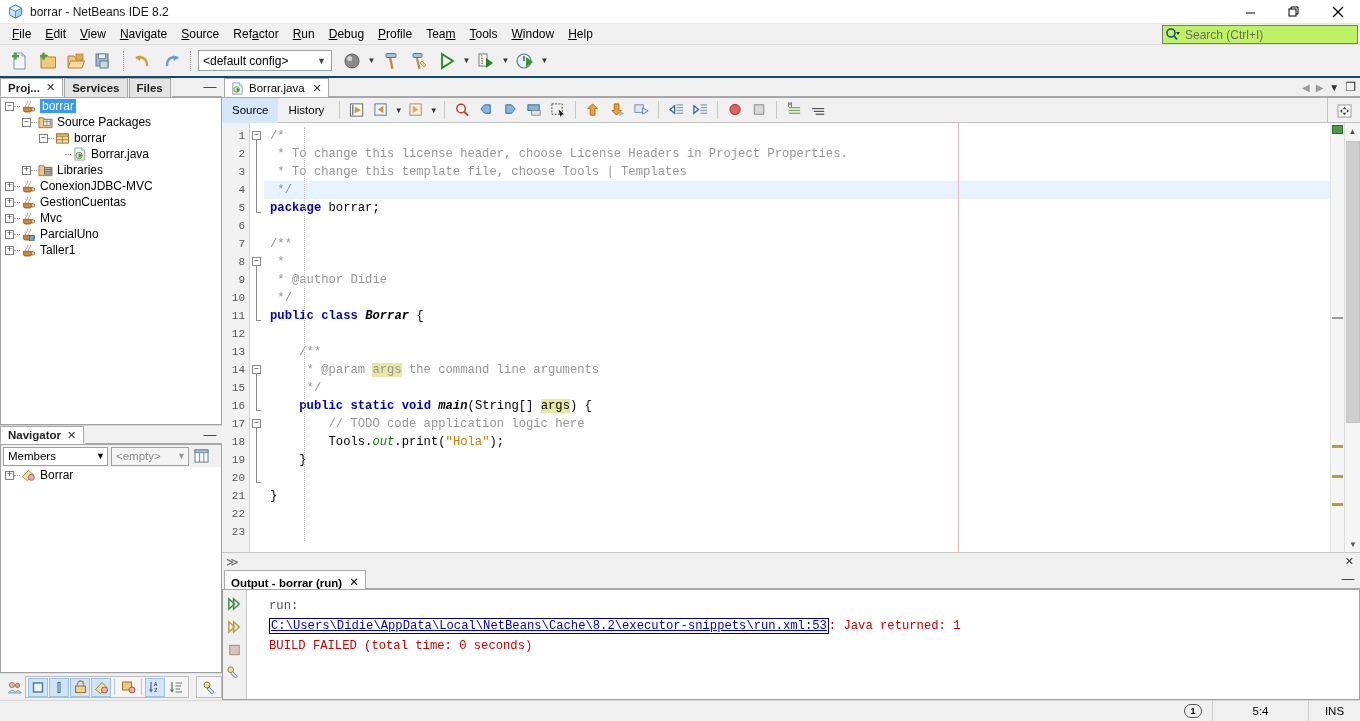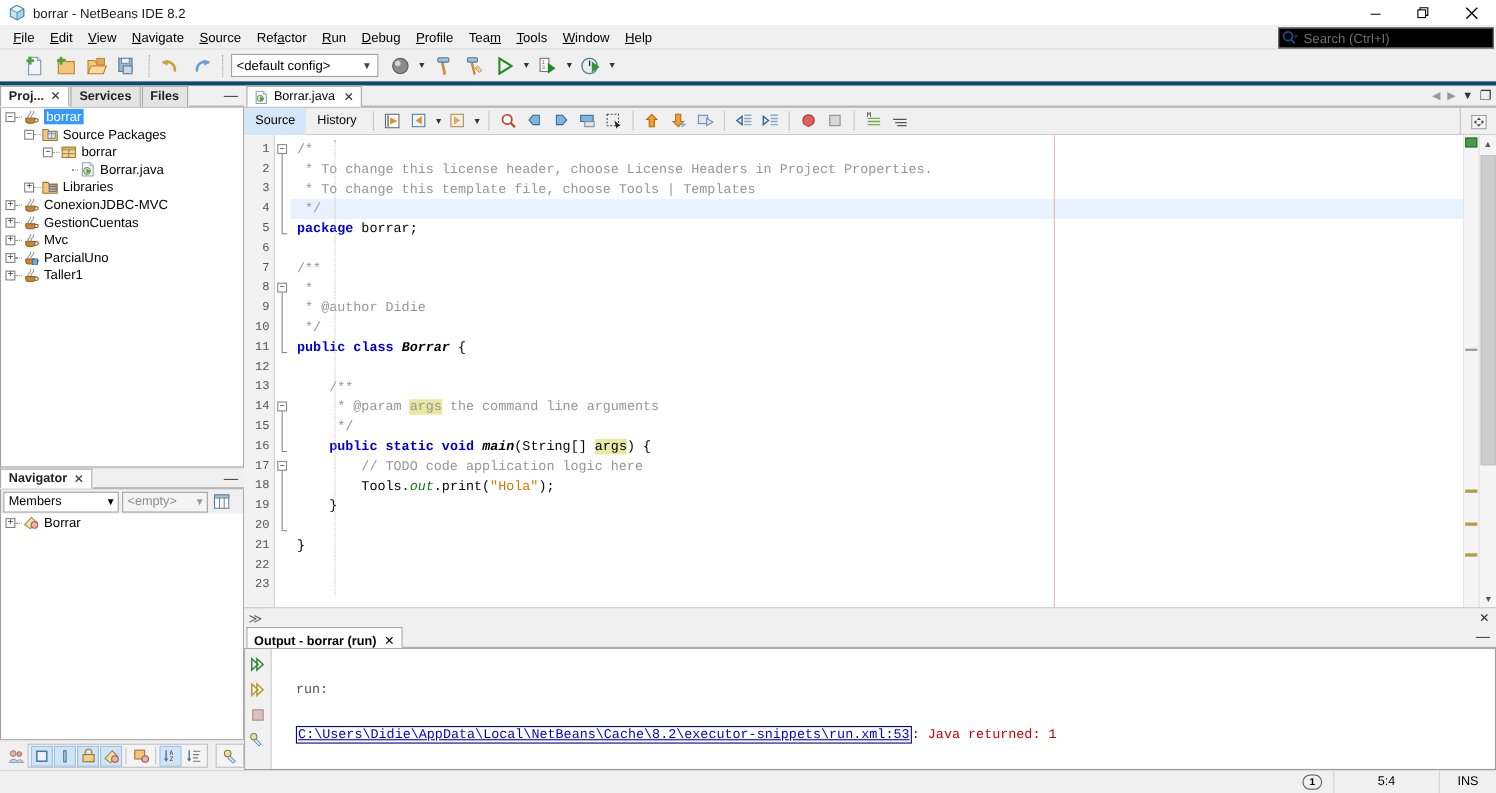--- a/index.html
+++ b/index.html
@@ -31,31 +31,31 @@
   .menubar {
     height: 21px; flex: 0 0 21px; background: #f0f0f0; display: flex; align-items: center;
     padding-left: 5px; border-bottom: 1px solid #dcdcdc; position: relative;
   }
   .menu-item {
     padding: 2px 7px; font-size: 12px; color: #000; cursor: default; line-height: 15px;
   }
   .menu-item u { text-decoration: underline; }
   .search-box {
     position: absolute; right: 2px; top: 1px; width: 196px; height: 19px;
-    border: 1px solid #7a7a7a; background: #000000; display: flex; align-items: center;
+    border: 1px solid #7a7a7a; background: #bef264; display: flex; align-items: center;
     padding-left: 2px;
   }
   .search-box .mag { width: 16px; height: 15px; position: relative; flex: 0 0 16px; }
   .search-box .mag svg { display: block; }
   .search-ph { color: #6d6d6d; font-size: 12px; margin-left: 4px; }
 
   
   .toolbar {
     height: 33px; flex: 0 0 33px; background: #f0f0f0; display: flex; align-items: center;
-    padding-left: 18px; border-bottom: 4px solid #0c4a6e; gap: 0px;
+    padding-left: 6px; border-bottom: 2px solid #0c4a6e; gap: 0px;
   }
   .tbtn { width: 28px; height: 28px; display:flex; align-items:center; justify-content:center; cursor: default; border-radius: 2px;}
   .tsep { width: 1px; height: 20px; border-left: 1px dotted #9a9a9a; margin: 0 5px; }
   .config-select {
     width: 134px; height: 21px; border: 1px solid #a0a0a0; background: #fff;
     display: flex; align-items: center; justify-content: space-between; padding: 0 2px 0 4px;
     font-size: 12px; margin: 0 6px 0 2px;
   }
   .config-select .arrow { color: #444; font-size: 9px; padding-right: 3px;}
   .dropdot { font-size: 8px; color: #333; width: 11px; text-align: center; cursor: default;}
@@ -188,21 +188,21 @@
   .output-wrap { height: 130px; flex: 0 0 130px; display: flex; flex-direction: column; background: #f0f0f0;}
   .out-tabs { height: 20px; flex: 0 0 20px; display: flex; align-items: stretch; background: #f0f0f0; border-bottom: 1px solid #a8a8a8;}
   .otab { display: flex; align-items: flex-end; padding: 0 6px; border: 1px solid #a8a8a8; border-bottom: none;
     background: #fff; font-size: 11.5px; font-weight: bold; margin-left: 2px; cursor: default;}
   .otab .x { margin-left: 7px; font-weight: normal; }
   .otab-fill { flex: 1 1 auto; border-bottom: 1px solid #a8a8a8; display: flex; justify-content: flex-end; align-items:center;}
   .out-body { flex: 1 1 auto; display: flex; background: #fff; border: 1px solid #a0a0a0; border-top: none; min-height: 0;}
   .out-side { width: 24px; flex: 0 0 24px; background: #f0f0f0; border-right: 1px solid #ccc; padding-top: 4px;
     display: flex; flex-direction: column; align-items: center; gap: 4px;}
   .out-text { flex: 1 1 auto; font-family: "Liberation Mono", monospace; font-size: 12.2px; padding: 6px 0 0 22px; overflow: hidden;}
-  .oline { height: 20px; line-height: 20px; white-space: pre; margin-top: 21px; }
+  .oline { height: 20px; line-height: 20px; white-space: pre; }
   .o-gray { color: #555; }
   .o-red { color: #cc0000; }
   .o-link { color: #0000cc; text-decoration: underline; border: 1px solid #00008b; padding: 0 1px; }
 
   
   .statusbar { height: 21px; flex: 0 0 21px; background: #f0f0f0; border-top: 1px solid #d8d8d8;
     display: flex; align-items: center; justify-content: flex-end; font-size: 11.5px; }
   .sb-cell { padding: 0 10px; border-left: 1px solid #d0d0d0; height: 21px; display: flex; align-items: center; }
   .sb-info { width: 18px; height: 14px; border-radius: 7px; border: 1px solid #555; display:flex;
     align-items:center; justify-content:center; font-size: 9px; font-weight: bold; }

